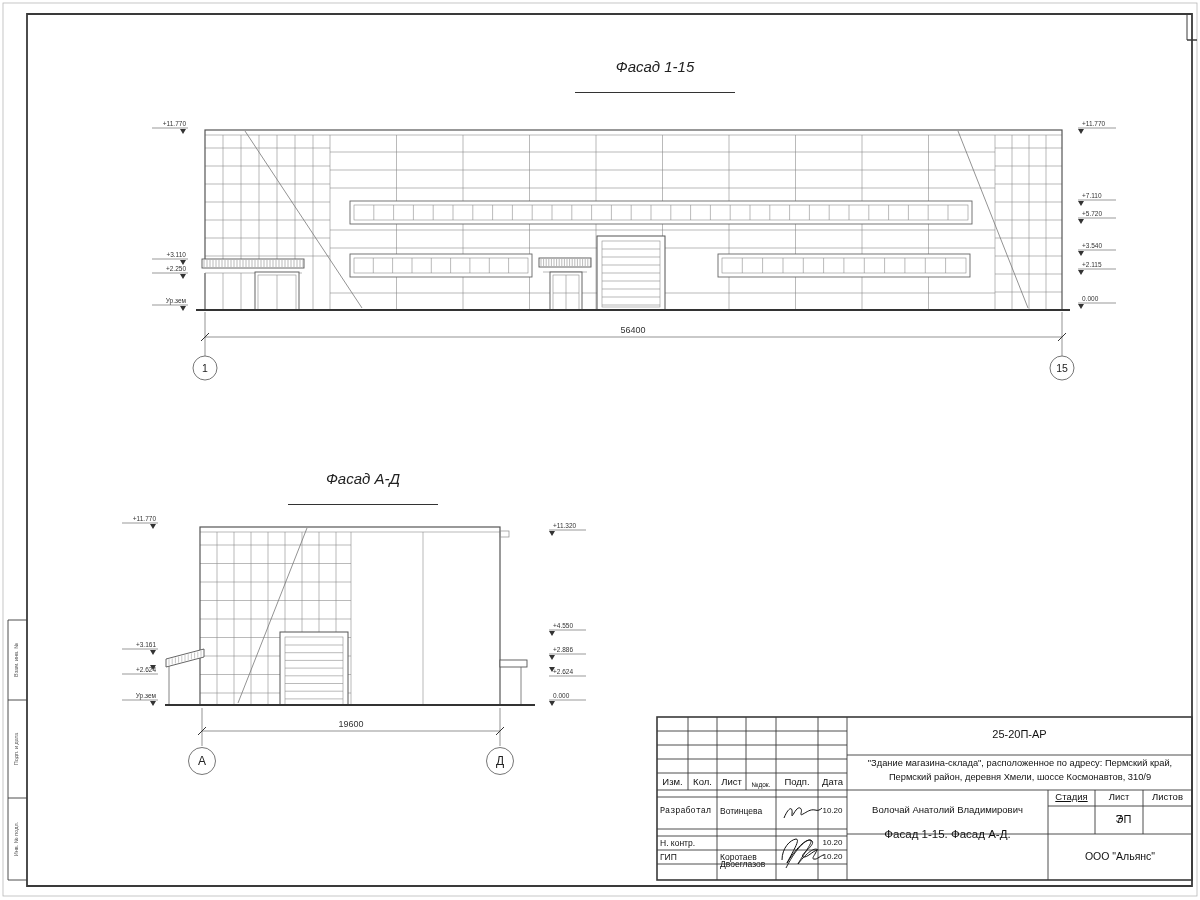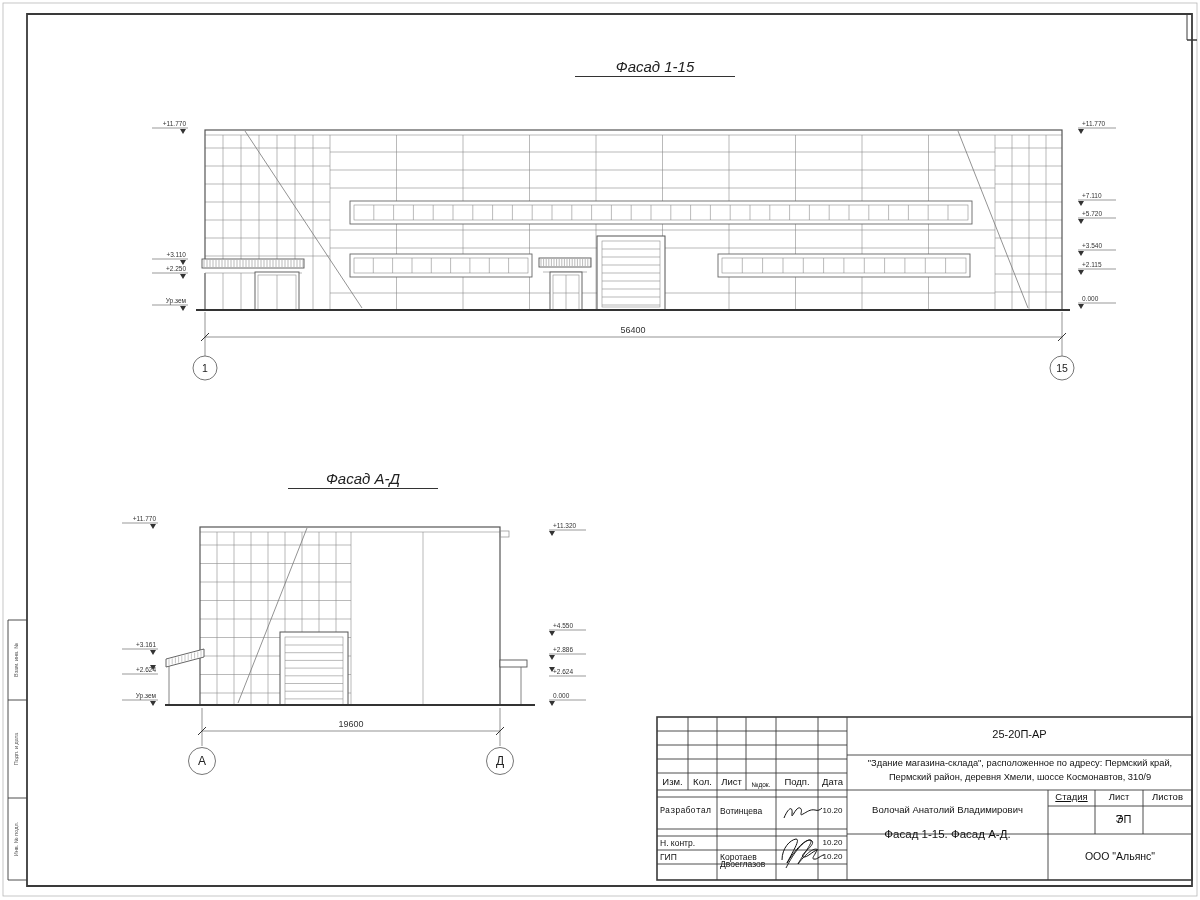--- a/index.html
+++ b/index.html
@@ -1,20 +1,20 @@
 <!DOCTYPE html>
 <html><head>
 <meta charset="utf-8">
 <style>
   html,body{margin:0;padding:0;background:#fff;}
   .sheet{position:relative;width:1200px;height:900px;background:#fff;overflow:hidden;
          font-family:"Liberation Sans",sans-serif;color:#1a1a1a;}
   svg{position:absolute;left:0;top:0;}
   .view-title{position:absolute;font-style:italic;font-size:15px;color:#222;
-              text-align:center;border-bottom:1px solid #333;padding-bottom:1px;}
+              text-align:center;border-bottom:1px solid #333;padding-bottom:17px;}
   .tb{position:absolute;text-align:center;color:#111;line-height:1.12;}
   .tb.left{text-align:left;}
   .s95{font-size:9.5px;} .s85{font-size:8.5px;} .s80{font-size:8px;}
   .s65{font-size:6.5px;} .s110{font-size:11px;} .s115{font-size:11.5px;} .s105{font-size:10.5px;} .s93{font-size:9.3px;}
 </style>
 </head>
 <body>
 
 <div class="sheet">
 

